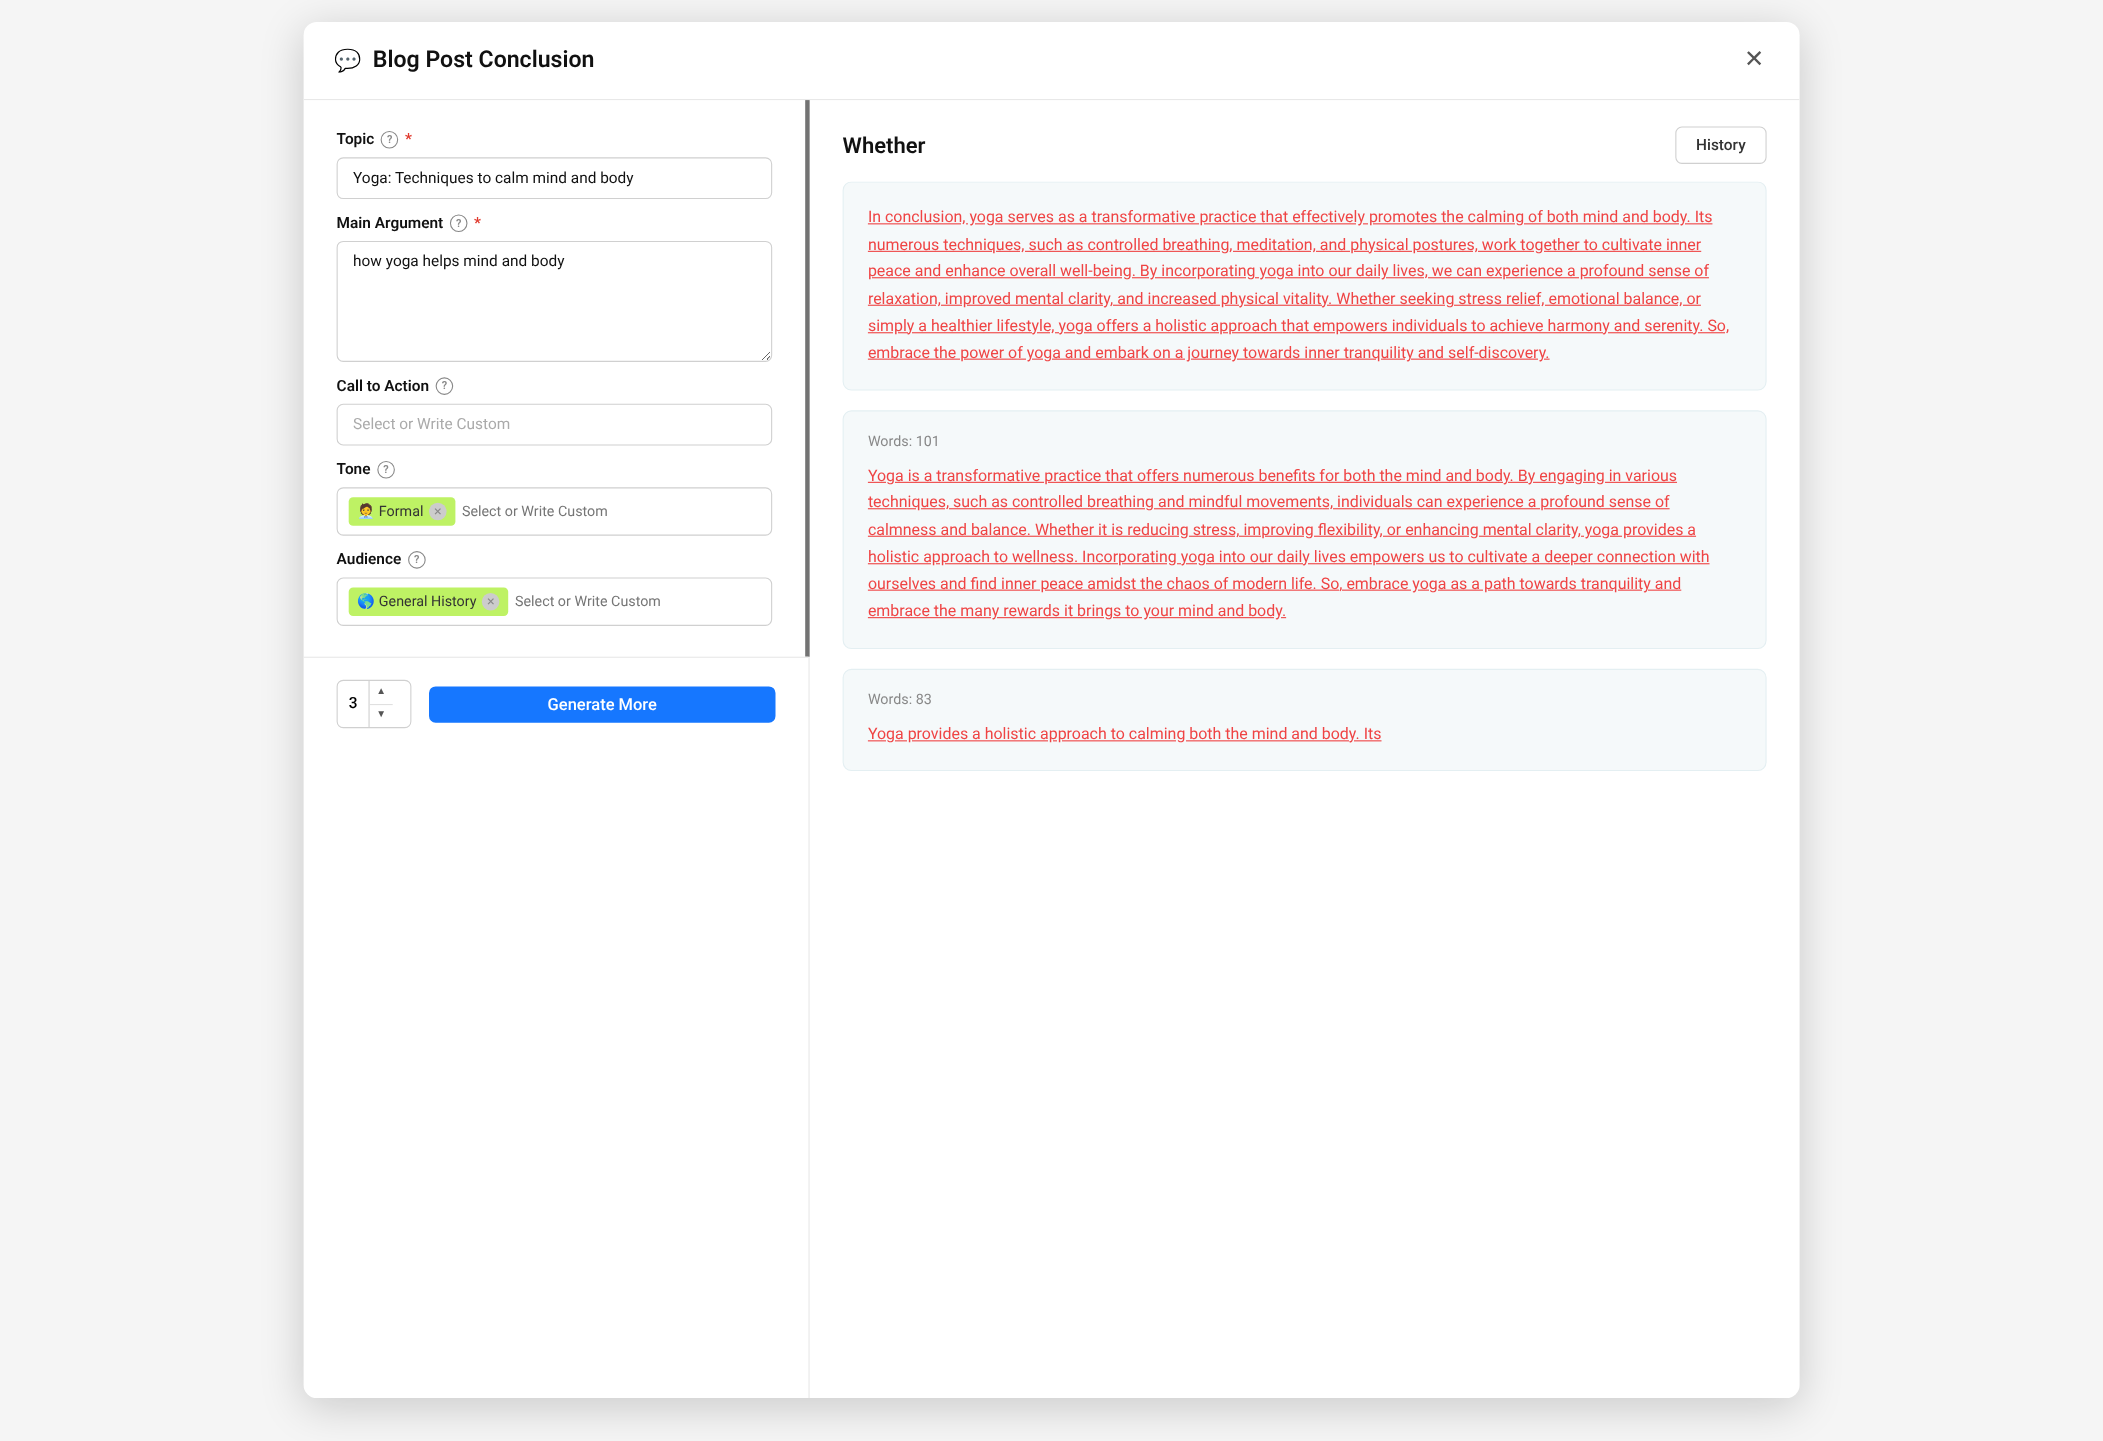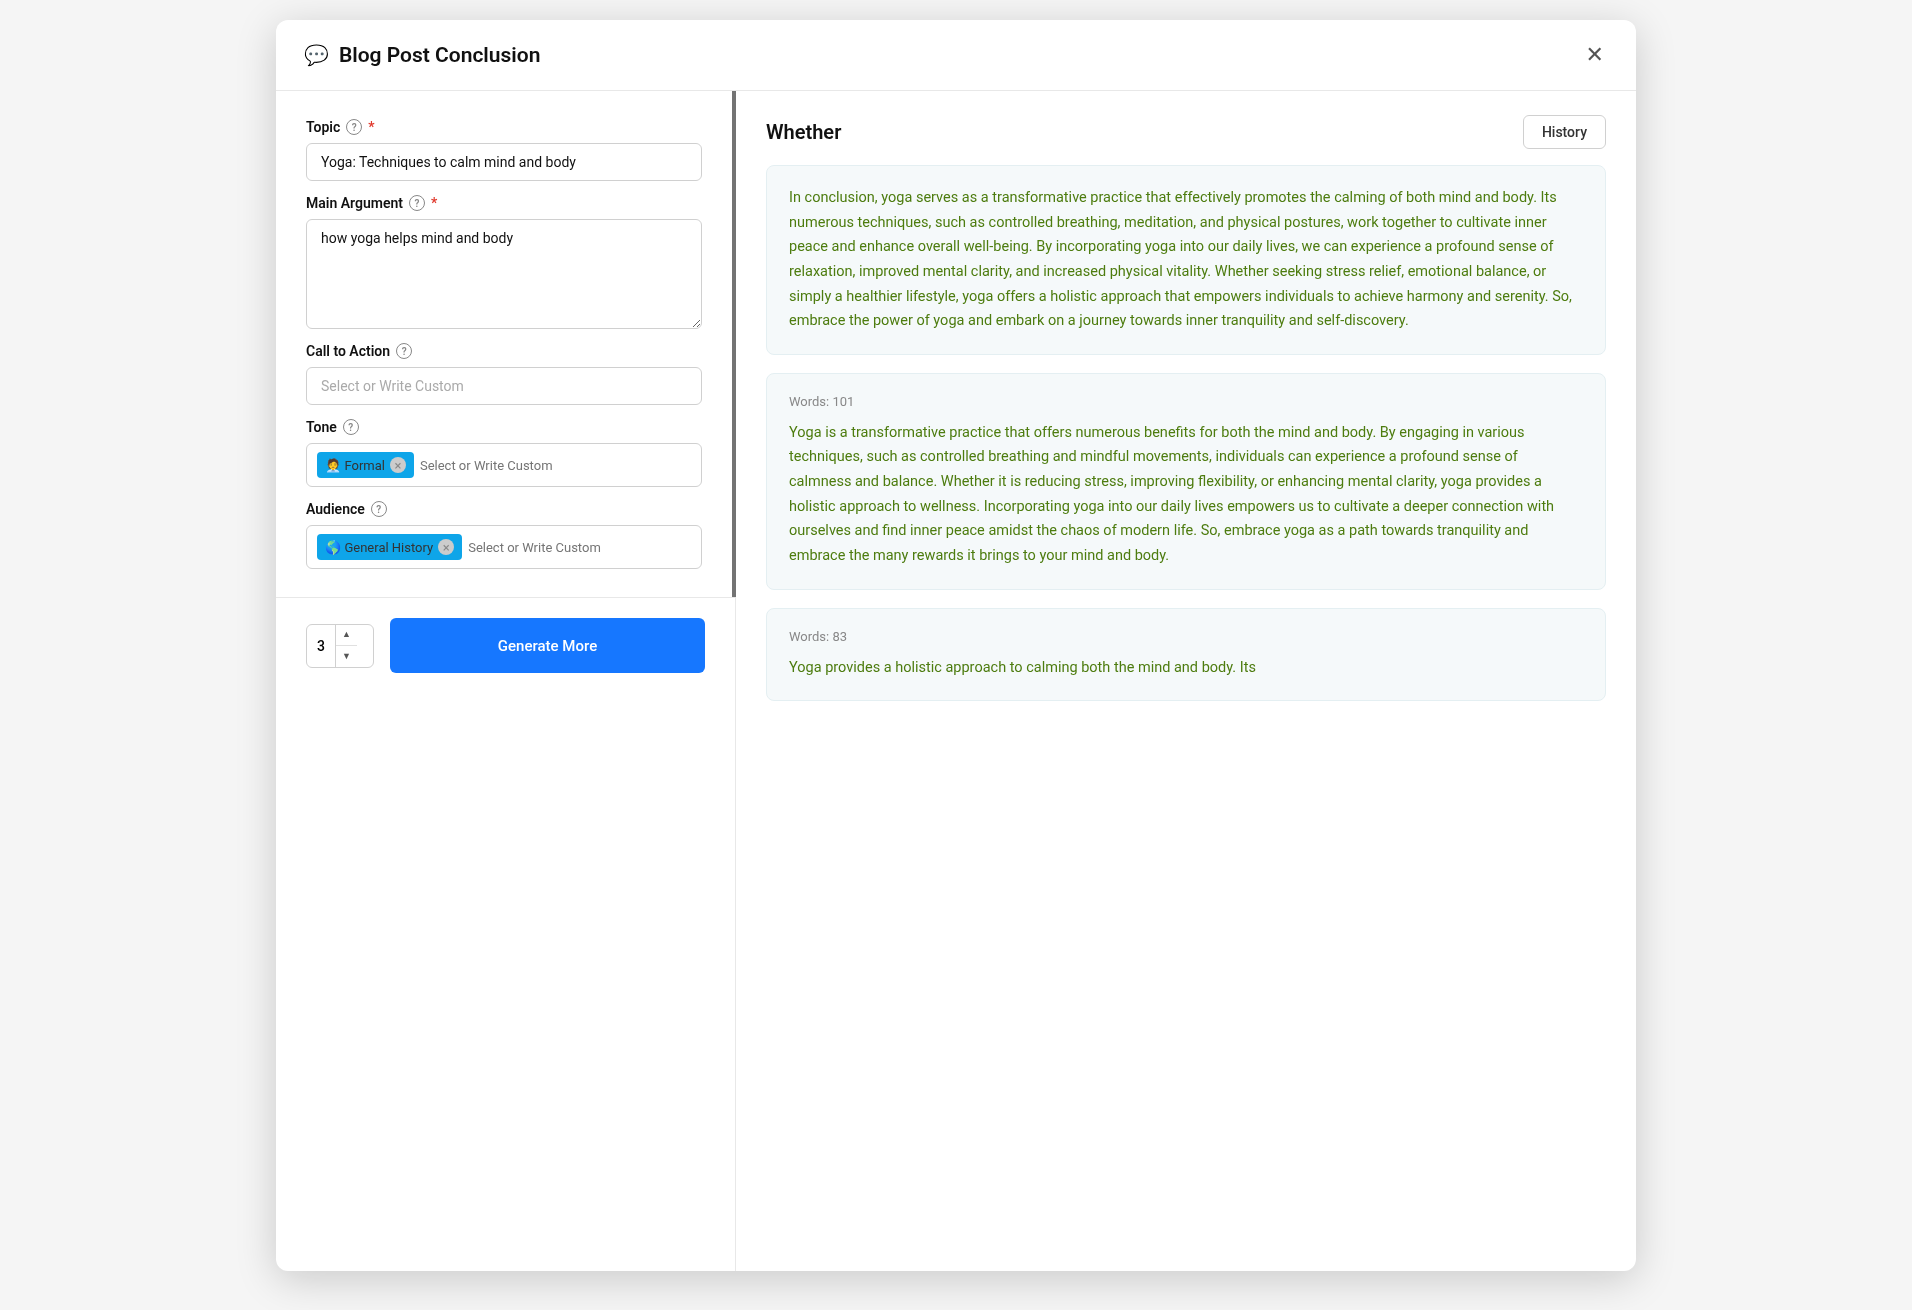--- a/index.html
+++ b/index.html
@@ -152,21 +152,21 @@
       flex-wrap: wrap;
       gap: 6px;
       min-height: 44px;
       cursor: text;
     }
 
     .tag {
       display: inline-flex;
       align-items: center;
       gap: 5px;
-      background: #0ea5e9;
+      background: #bef264;
       border-radius: 4px;
       padding: 3px 8px;
       font-size: 13px;
       color: #333;
     }
 
     .tag-remove {
       background: none;
       border: none;
       cursor: pointer;
@@ -203,21 +203,21 @@
 
     .generate-btn {
       flex: 1;
       background: #1677ff;
       color: #fff;
       border: none;
       border-radius: 6px;
       font-size: 15px;
       font-weight: 500;
       cursor: pointer;
-      height: 55px;
+      height: 33px;
       padding: 0 20px;
     }
 
     
     .right-panel {
       flex: 1;
       display: flex;
       flex-direction: column;
       overflow: hidden;
     }
@@ -263,22 +263,23 @@
     }
 
     .output-words {
       font-size: 13px;
       color: #888;
       margin-bottom: 12px;
     }
 
     .output-text {
       font-size: 14.5px;
-      color: #4d7c0f;
+      color: #ef4444;
       line-height: 1.7;
+      text-decoration: underline;
     }
   </style>
 </head>
 <body>
 
 <div class="modal">
 
   <div class="modal-header">
     <div class="modal-title-group">
       <span class="modal-icon">💬</span>

